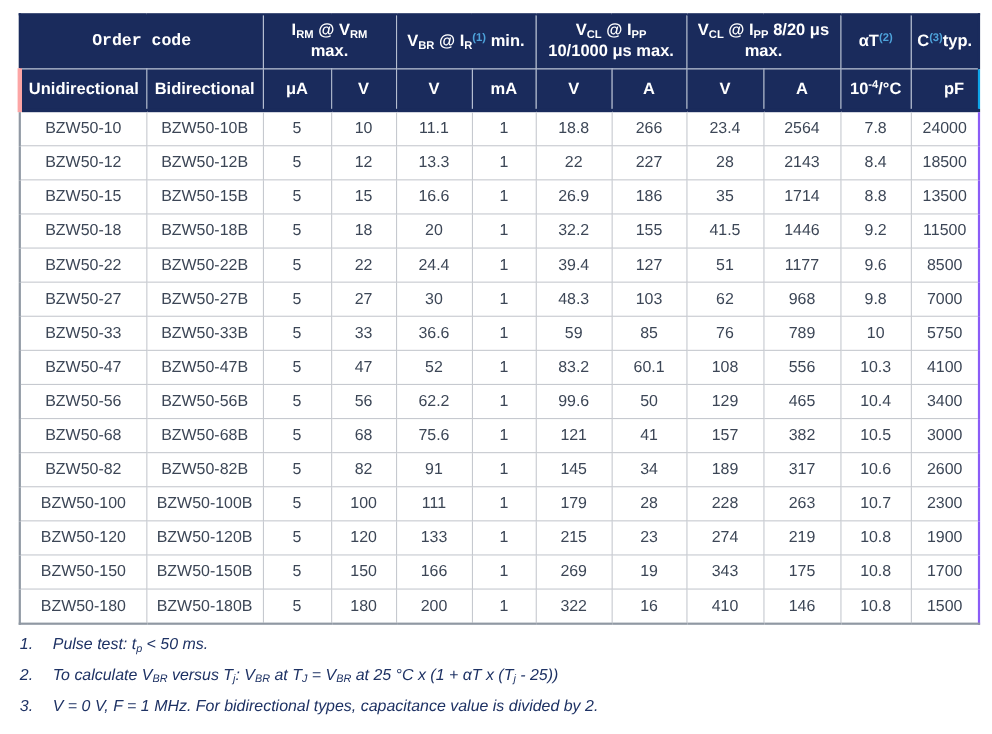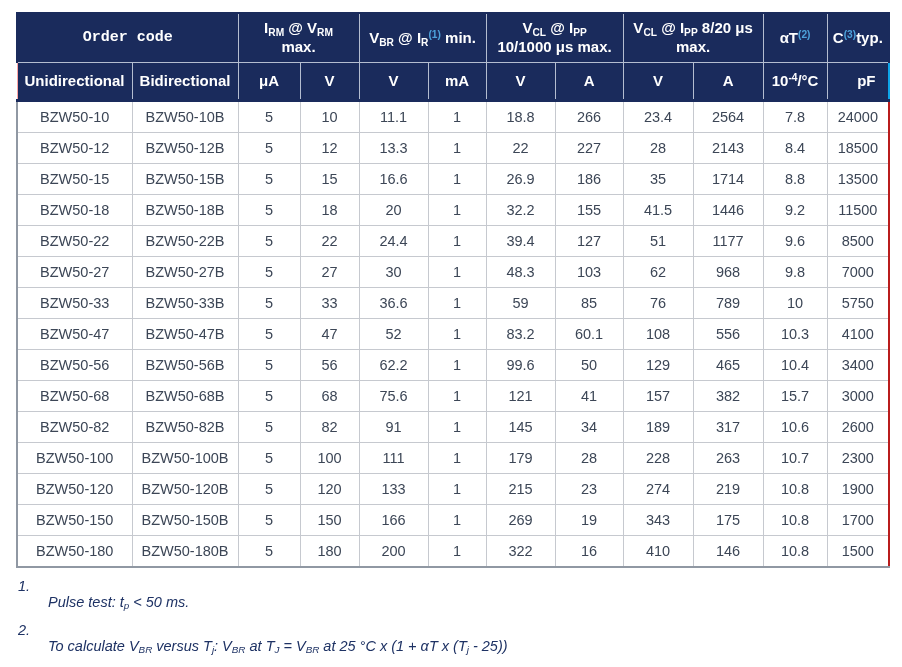--- a/index.html
+++ b/index.html
@@ -26,54 +26,54 @@
     text-align: center;
     vertical-align: middle;
     border: 1px solid #b4bdd0;
     padding: 2px 2px;
     line-height: 1.25;
   }
   tr.group-row th { height: 44px; border-top: 2px solid #1a2b5c; }
   tr.group-row th:first-child { border-left: 2px solid #1a2b5c; font-family: Liberation Mono, monospace; }
   tr.group-row th:last-child  { border-right: 2px solid #1a2b5c; }
   tr.unit-row th { height: 32px; border-bottom: 3px solid #1a2b5c; }
-  tr.unit-row th:first-child { border-left: 1px solid #fca5a5; }
+  tr.unit-row th:first-child { border-left: 4px solid #fca5a5; }
   tr.unit-row th:last-child  { border-right: 2px solid #0ea5e9; padding-left: 19px; }
 
   
   tbody td {
     border: 1px solid #c6c9cf;
     text-align: center;
     vertical-align: middle;
     height: 30px;
     font-size: 14.5px;
     color: #3c4656;
     padding: 0 2px;
     background: #ffffff;
   }
   tbody td:first-child { border-left: 2px solid #9098a3; text-align: center; }
-  tbody td:last-child  { border-right: 2px solid #b91c1c; }
+  tbody td:last-child  { border-right: 2px solid #8b5cf6; }
   tbody tr:last-child td { border-bottom: 2px solid #9098a3; }
 
   sub { font-size: 68%; vertical-align: -0.25em; line-height: 0; }
   sup { font-size: 68%; vertical-align: 0.5em;  line-height: 0; }
   sup.ref { color: #4da2da; }
 
   
   .footnotes {
     margin: 8px 0 0 2px;
     padding: 0;
     list-style: none;
     font-style: italic;
     color: #1e3264;
     font-size: 14.5px;
   }
   .footnotes li { margin-bottom: 8px; line-height: 20px; display: flex; }
   .fn-num { width: 30px; flex: 0 0 30px; }
-  .fn-text { flex: 1; margin-top: 16px; }
+  .fn-text { flex: 1; }
 </style>
 </head>
 <body>
 
 <div class="page">
 
   <table class="spec">
     <colgroup>
       <col style="width:115px">
         <col style="width:106px">
@@ -244,21 +244,21 @@
           <td>BZW50-68</td>
           <td>BZW50-68B</td>
           <td>5</td>
           <td>68</td>
           <td>75.6</td>
           <td>1</td>
           <td>121</td>
           <td>41</td>
           <td>157</td>
           <td>382</td>
-          <td>15.7</td>
+          <td>10.5</td>
           <td>3000</td>
         </tr>
         <tr>
           <td>BZW50-82</td>
           <td>BZW50-82B</td>
           <td>5</td>
           <td>82</td>
           <td>91</td>
           <td>1</td>
           <td>145</td>

